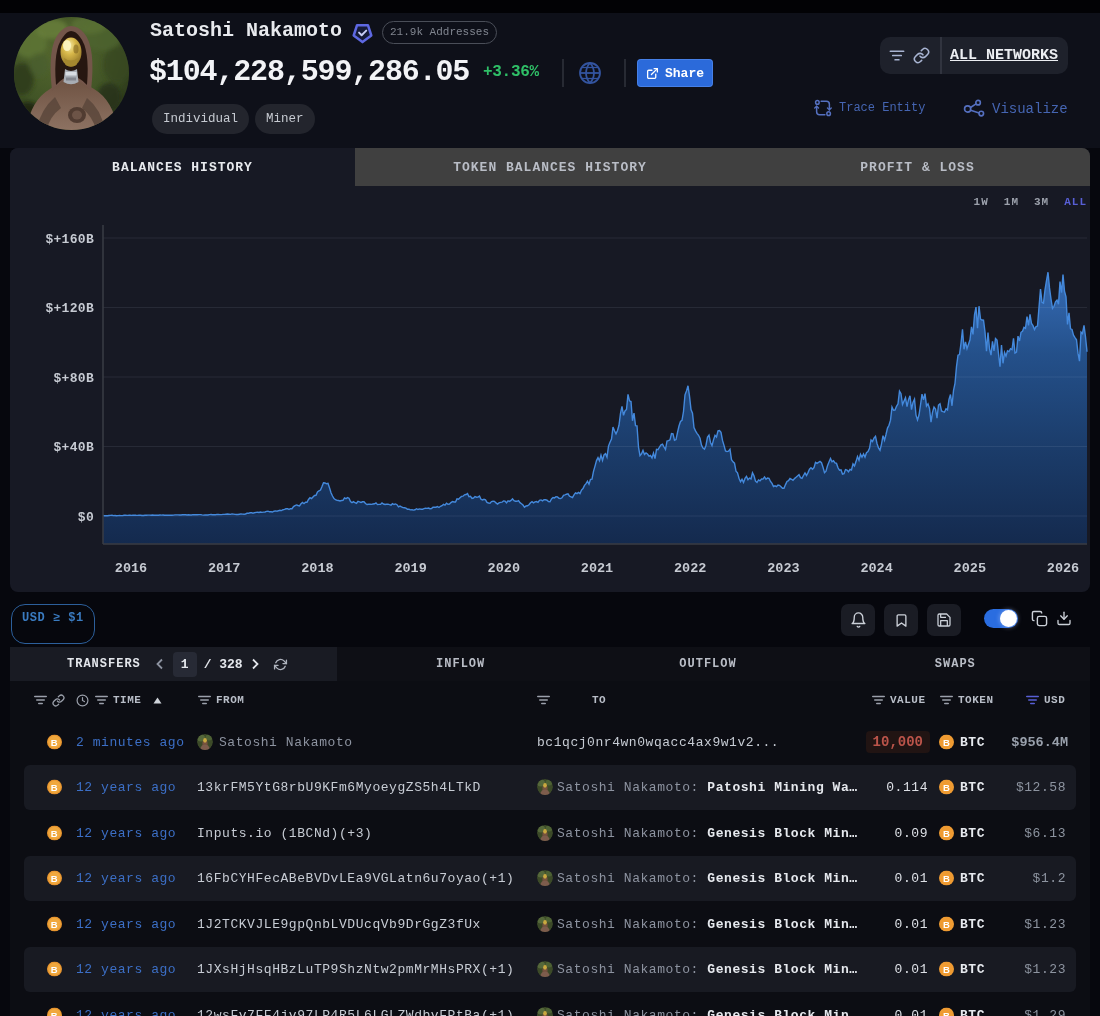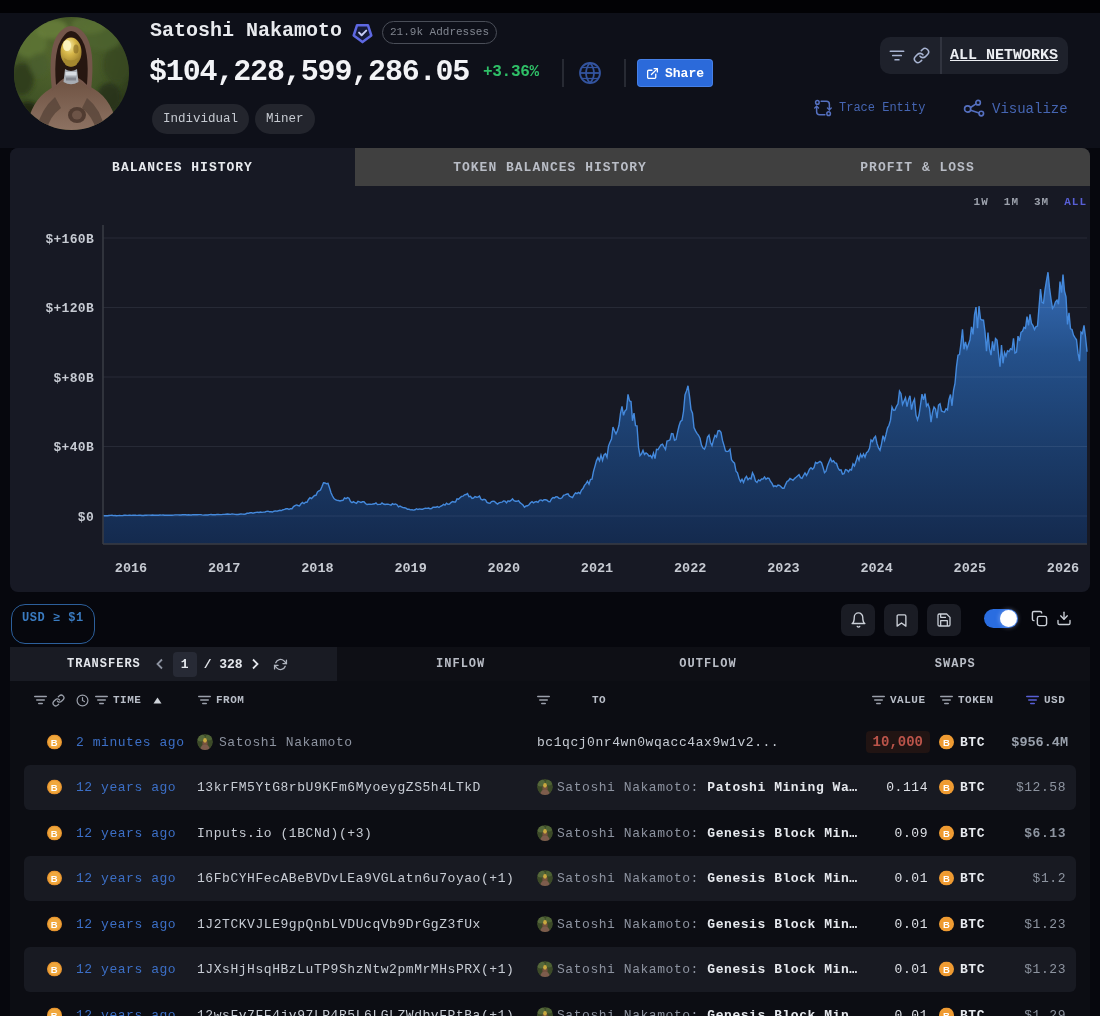--- a/index.html
+++ b/index.html
@@ -437,21 +437,21 @@
 <ellipse cx="8" cy="6.3" rx="1.8" ry="2.4" fill="#c9a93f"></ellipse>
           </g>
 </svg>
         <span class="rc" style="left:533px;"><span class="gname">Satoshi Nakamoto: </span><span class="bold">Genesis Block Min…</span></span>
 <span class="rc val" style="right:148px;color:#dde0e6;">0.09</span>
 <svg class="rc" style="left:915px;" width="15" height="15" viewBox="0 0 15 15">
 <circle cx="7.5" cy="7.5" r="7.5" fill="#ef9b32"></circle>
 <text x="7.8" y="11" text-anchor="middle" style="font:bold 9.5px 'Liberation Sans';fill:#fff;">B</text>
 </svg>
 <span class="rc" style="left:936px;color:#e6e9ee;font-weight:bold;">BTC</span>
-<span class="rc usd" style="right:10px;font-weight:bold;">$6.13</span>
+<span class="rc usd" style="right:10px;">$6.13</span>
 </div>
 <div class="row alt" style="top:855.5px;">
 <svg class="rc" style="left:23px;" width="15" height="15" viewBox="0 0 15 15">
 <circle cx="7.5" cy="7.5" r="7.5" fill="#e8952f"></circle>
 <circle cx="7.5" cy="7.5" r="6.2" fill="#f0a83e"></circle>
 <text x="7.5" y="11" text-anchor="middle" style="font:bold 9.5px 'Liberation Sans';fill:#fff;">B</text>
 </svg>
 <span class="rc time" style="left:52px;">12 years ago</span>
 <span class="rc addr" style="left:173px;">16FbCYHFecABeBVDvLEa9VGLatn6u7oyao(+1)</span>
 <svg class="rc" style="left:513px;" width="16" height="16" viewBox="0 0 16 16">

